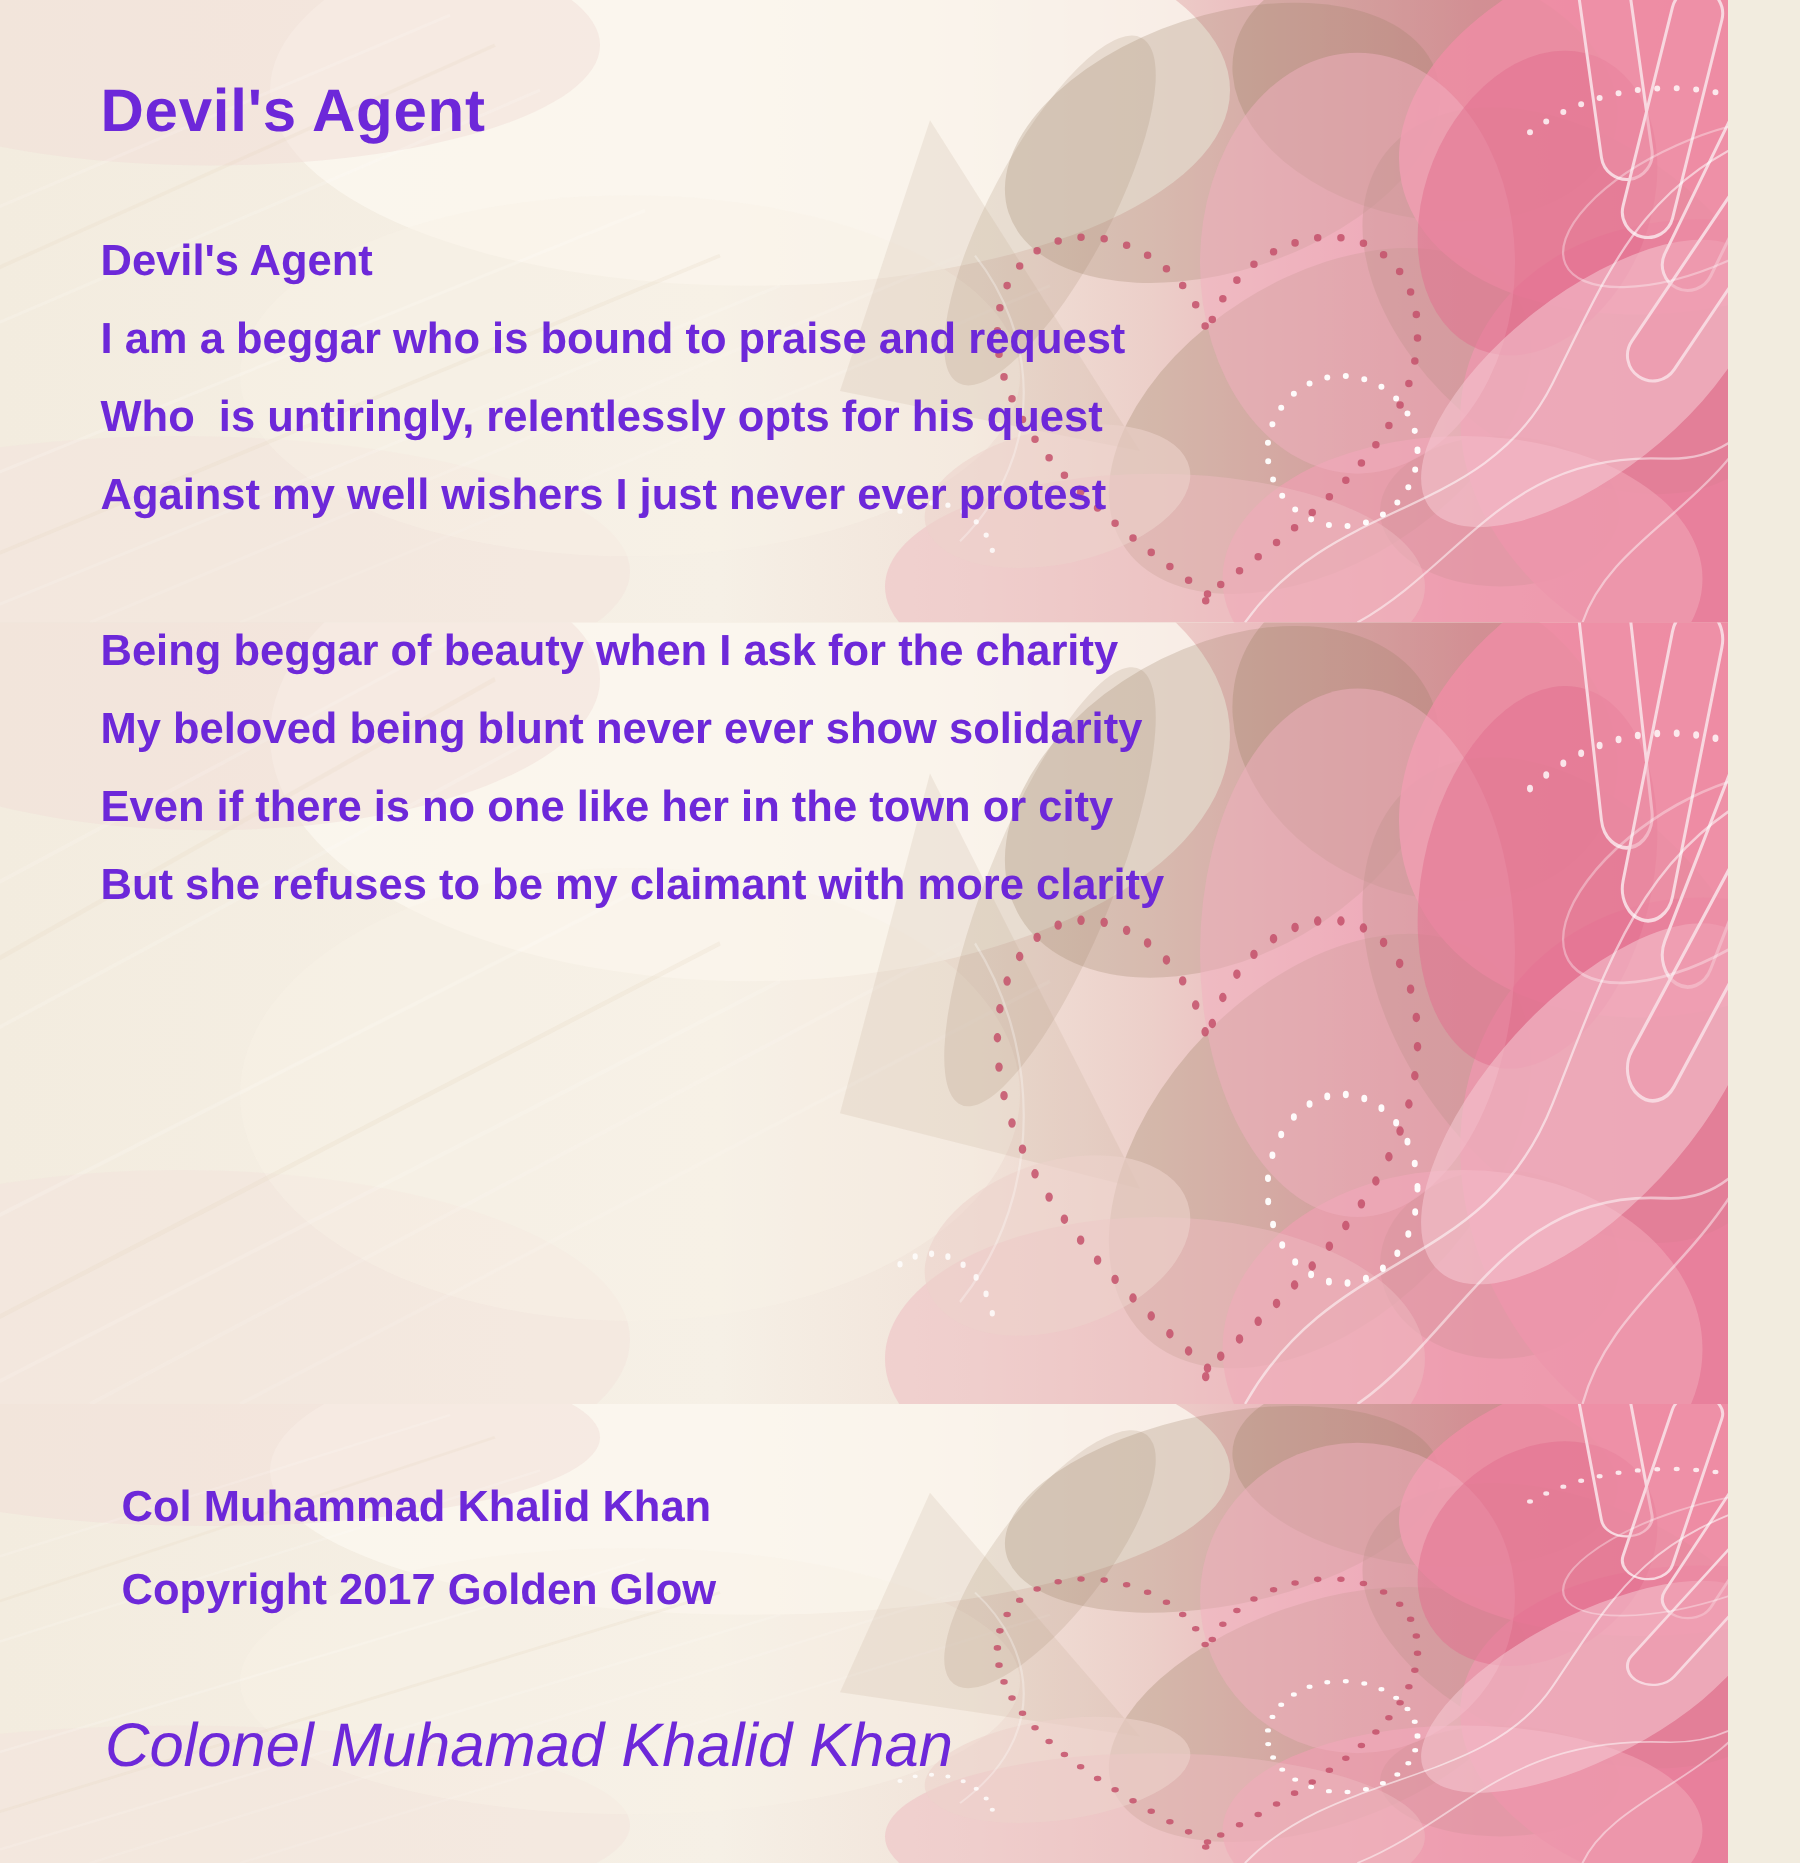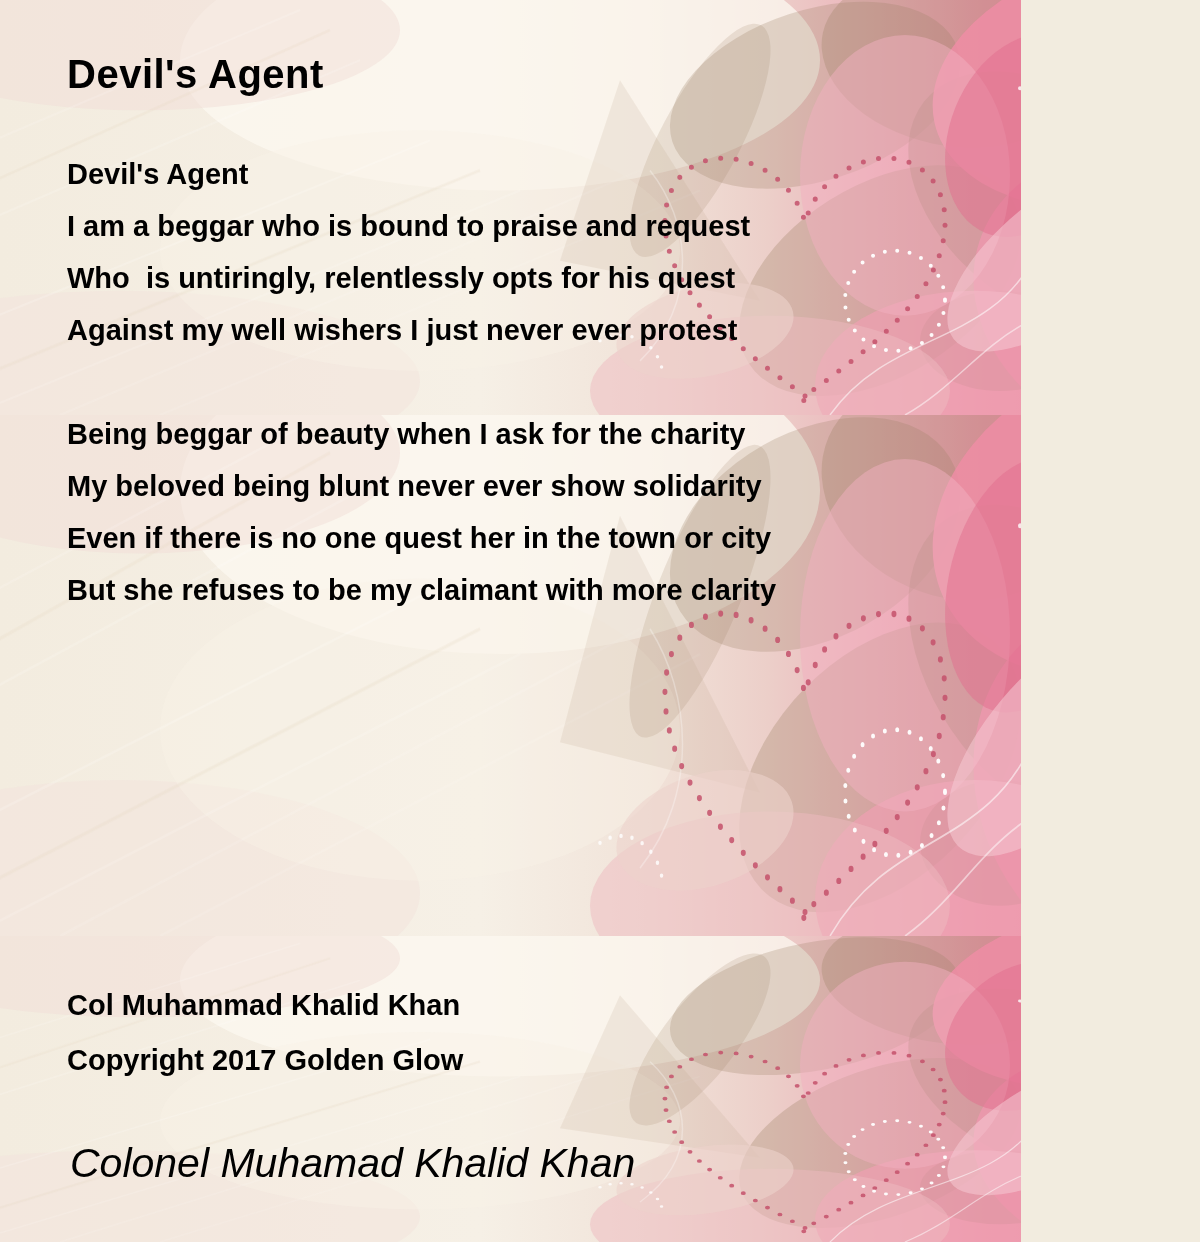--- a/index.html
+++ b/index.html
@@ -4,44 +4,44 @@
 <title>Devil's Agent</title>
 <style>
   html, body { margin: 0; padding: 0; }
   body {
     width: 1200px; height: 1242px;
     font-family: "Liberation Sans", sans-serif;
     background: #f2ecdf;
   }
   .stage {
     position: relative;
-    width: 1021px; height: 1242px;
+    width: 1152px; height: 1242px;
     overflow: hidden;
-    color: #000000;
+    color: #6d28d9;
   }
   
   .bg { position: absolute; inset: 0; z-index: 0; }
   .bg svg { display: block; width: 1200px; }
   
   .content { position: absolute; inset: 0; z-index: 1; }
   .page-title {
     position: absolute; left: 67px; top: 48px;
     margin: 0;
     font-size: 40px; font-weight: 700; line-height: 52px;
     letter-spacing: 0.5px;
     white-space: pre-wrap;
   }
   .poem { position: absolute; left: 67px; top: 148px; width: 980px; }
   .stanza { margin: 0 0 52px 0; }
   .pline {
     margin: 0;
     font-size: 29px; font-weight: 700; line-height: 52px;
     white-space: pre-wrap;
   }
-  .credits { position: absolute; left: 67px; top: 978px; }
+  .credits { position: absolute; left: 81px; top: 978px; }
   .cline {
     margin: 0;
     font-size: 29px; font-weight: 700; line-height: 55px;
     white-space: pre-wrap;
   }
   .signature {
     position: absolute; left: 70px; top: 1138px;
     margin: 0;
     font-size: 41px; font-weight: 400; font-style: italic;
     line-height: 50px;
@@ -158,21 +158,21 @@
     <div class="poem">
       <div class="stanza">
         <p class="pline">Devil's Agent</p>
         <p class="pline">I am a beggar who is bound to praise and request</p>
         <p class="pline">Who  is untiringly, relentlessly opts for his quest</p>
         <p class="pline">Against my well wishers I just never ever protest</p>
       </div>
       <div class="stanza">
         <p class="pline">Being beggar of beauty when I ask for the charity</p>
         <p class="pline">My beloved being blunt never ever show solidarity</p>
-        <p class="pline">Even if there is no one quest her in the town or city</p>
+        <p class="pline">Even if there is no one like her in the town or city</p>
         <p class="pline">But she refuses to be my claimant with more clarity</p>
       </div>
     </div>
 
     <div class="credits">
       <p class="cline">Col Muhammad Khalid Khan</p>
       <p class="cline">Copyright 2017 Golden Glow</p>
     </div>
 
     <p class="signature">Colonel Muhamad Khalid Khan</p>

